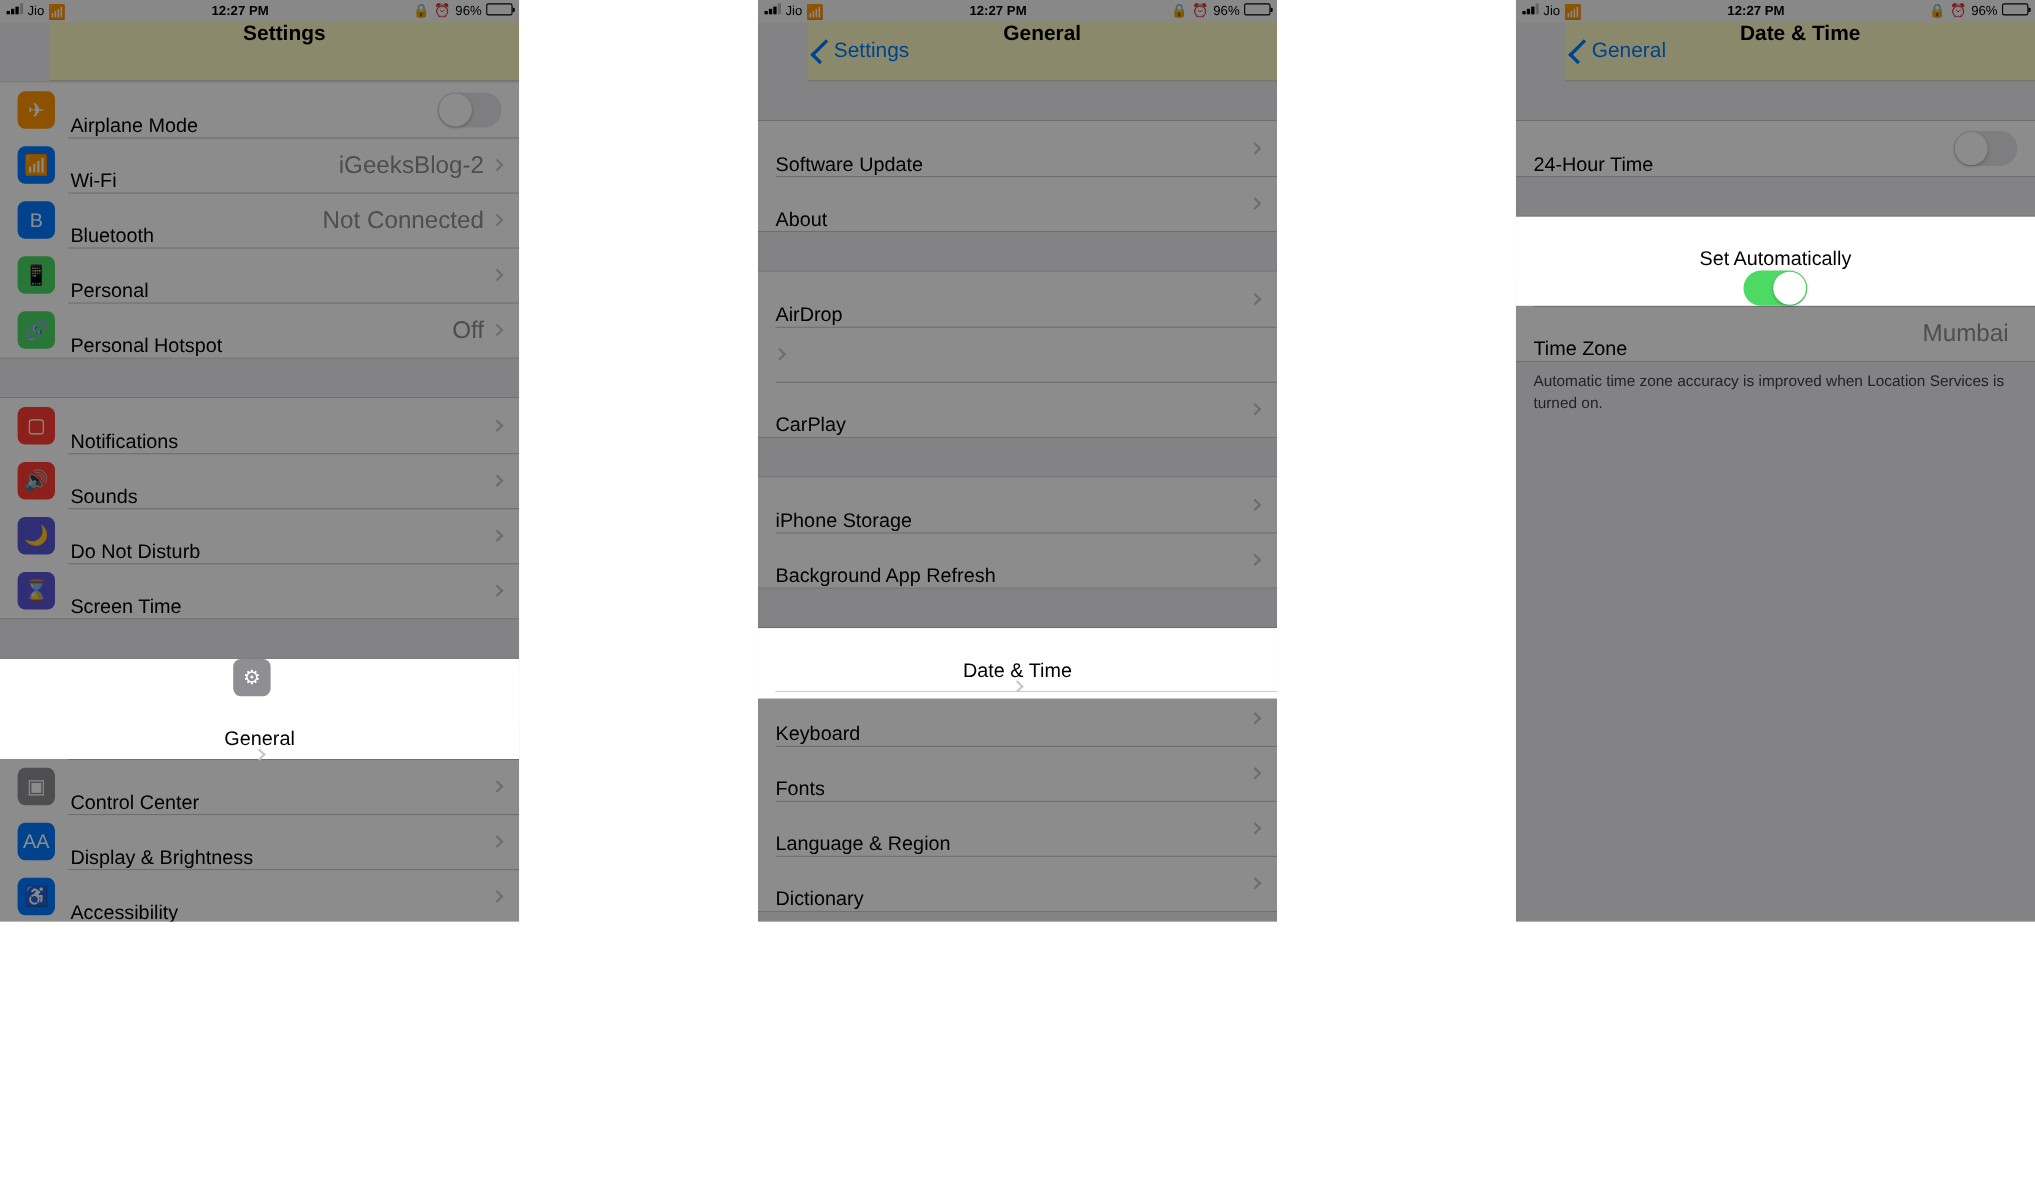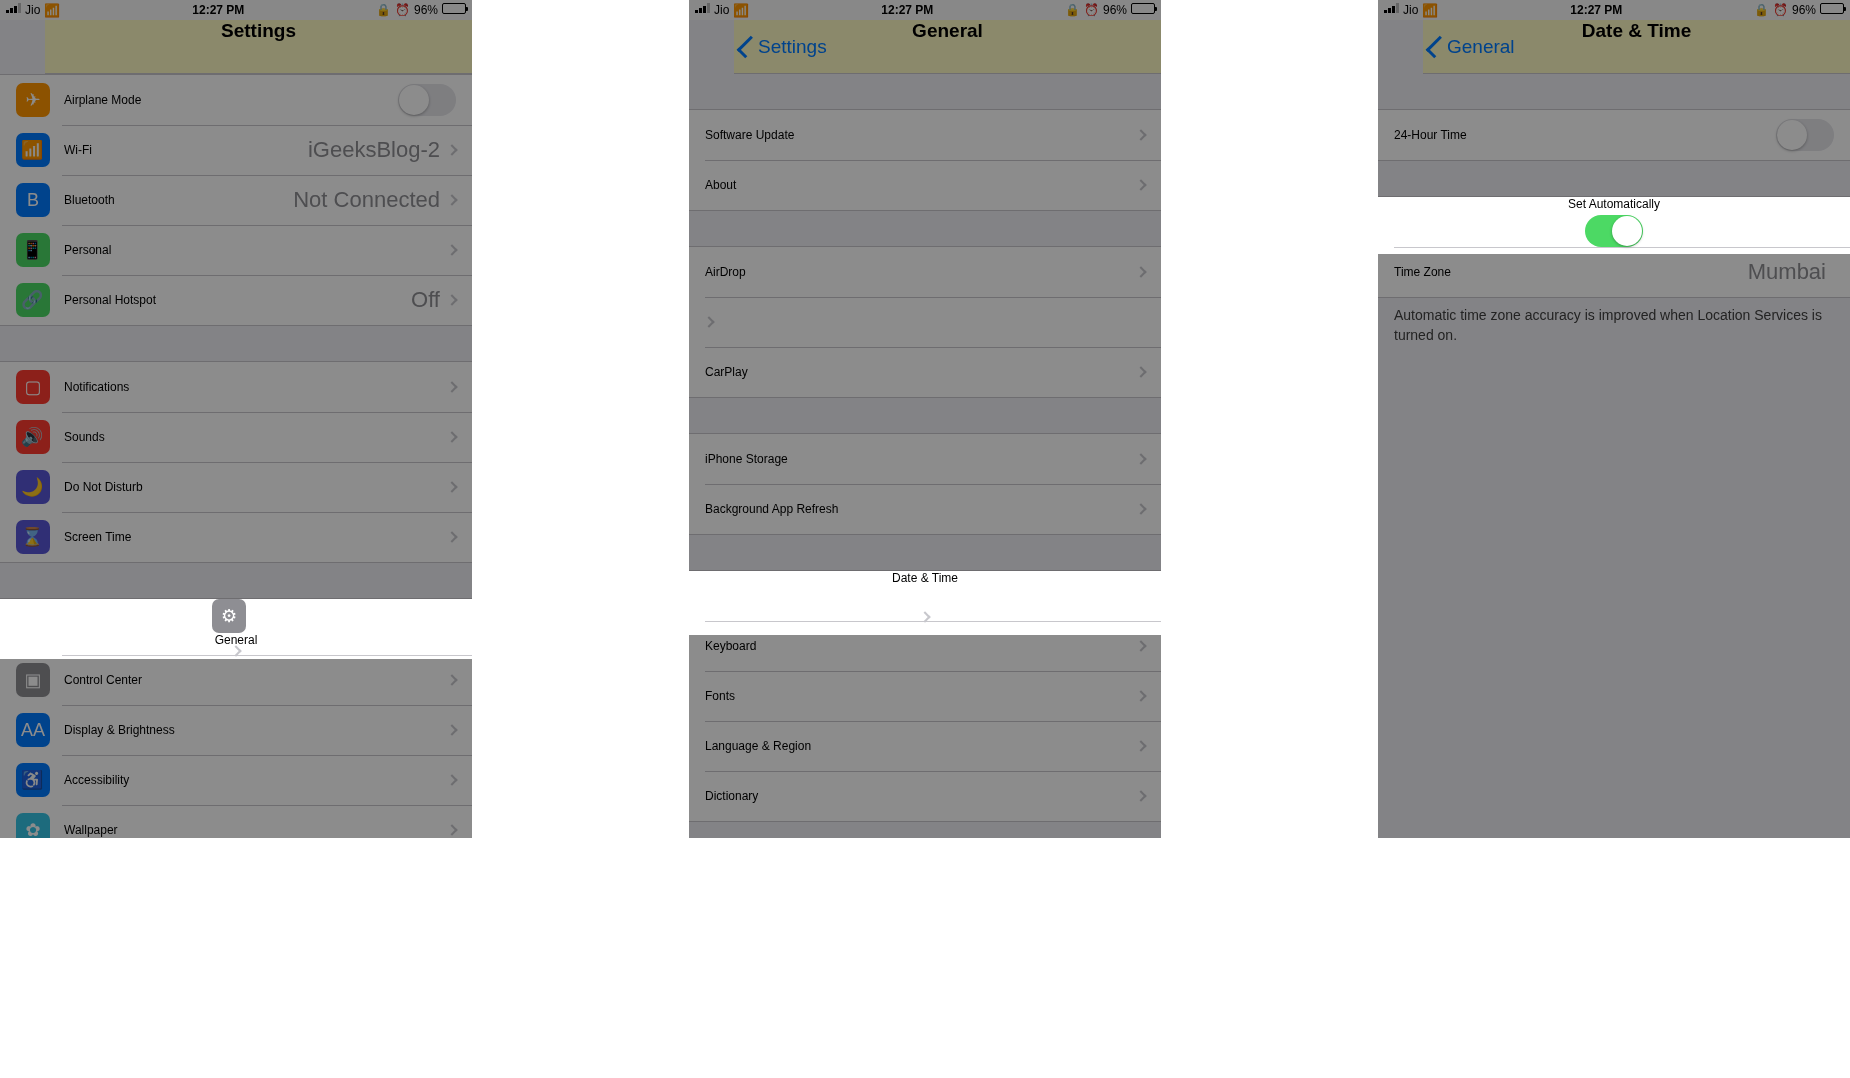--- a/index.html
+++ b/index.html
@@ -97,21 +97,21 @@
   }
   .row.with-icon + .row.with-icon::before { left: 62px; }
   .ic-box {
     width: 34px; height: 34px;
     border-radius: 7px;
     margin-right: 14px;
     display:flex; align-items:center; justify-content:center;
     flex-shrink:0;
     color:#fff; font-size:18px;
   }
-  .row-label { font-size: 12px; color:#000; flex:1;}
+  .row-label { font-size: 18px; color:#000; flex:1;margin-top:28px;}
   .row-detail { font-size: 22px; color:#8e8e93; margin-right: 8px;}
   .chevron {
     width: 8px; height: 8px;
     border-right: 2px solid #c7c7cc;
     border-top: 2px solid #c7c7cc;
     transform: rotate(45deg);
     flex-shrink:0;
   }
   .toggle {
     width: 58px; height: 32px;

